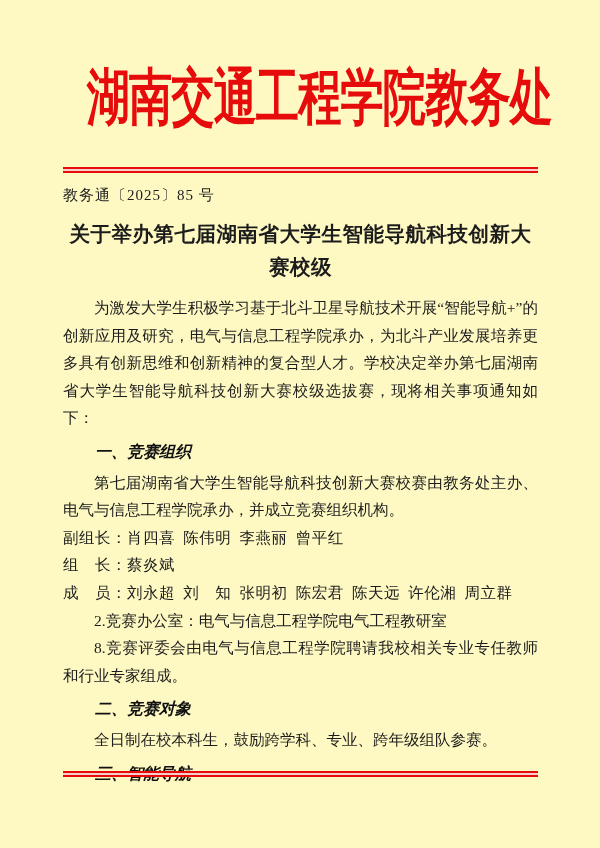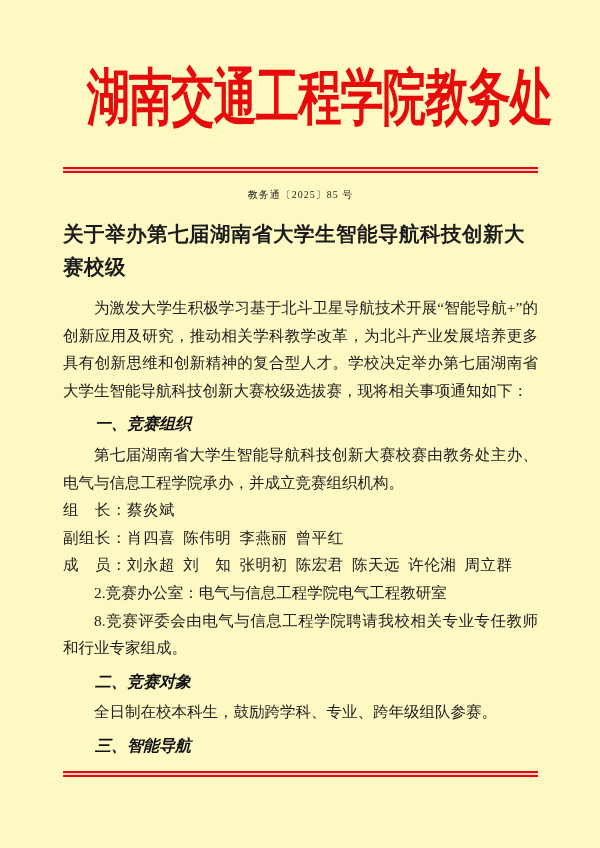--- a/index.html
+++ b/index.html
@@ -37,28 +37,29 @@
   .header-line { margin-top: 50px; }
   .footer-line {
     position: absolute;
     top: 771px;
     left: 63px;
     right: 62px;
   }
   
   .doc-number {
     margin-top: 12px;
-    text-align: center;
-    font-size: 10px;
+    text-align: left;
+    font-size: 15px;
     line-height: 20px;
     letter-spacing: 1px;
   }
   
   .doc-title {
     margin: 13px 0 0 0;
+    text-align: center;
     font-size: 20.5px;
     line-height: 33px;
     font-weight: bold;
     letter-spacing: 0.5px;
   }
   .doc-title .title-line { display: block; }
   
   .body-text {
     margin-top: 10px;
     font-size: 15.5px;
@@ -92,30 +93,30 @@
   <div class="double-line header-line"></div>
 
   <div class="doc-number">教务通〔2025〕85 号</div>
 
   <h1 class="doc-title">
     <span class="title-line">关于举办第七届湖南省大学生智能导航科技创新大赛校级</span>
   </h1>
 
   <div class="body-text">
 
-    <p class="para indent">为激发大学生积极学习基于北斗卫星导航技术开展“智能导航+”的创新应用及研究，推动相关学科教学改革，为北斗产业发展培养更多具有创新思维和创新精神的复合型人才。学校决定举办第七届湖南省大学生智能导航科技创新大赛校级选拔赛，现将相关事项通知如下：</p>
+    <p class="para indent">为激发大学生积极学习基于北斗卫星导航技术开展“智能导航+”的创新应用及研究，电气与信息工程学院承办，为北斗产业发展培养更多具有创新思维和创新精神的复合型人才。学校决定举办第七届湖南省大学生智能导航科技创新大赛校级选拔赛，现将相关事项通知如下：</p>
 
     <p class="heading">一、竞赛组织</p>
 
     <p class="para indent">第七届湖南省大学生智能导航科技创新大赛校赛由教务处主办、电气与信息工程学院承办，并成立竞赛组织机构。</p>
 
 
+    <p class="para name-line">副组长：肖四喜 陈伟明 李燕丽 曾平红</p>
+
     <p class="para name-line">组　长：蔡炎斌</p>
-
-    <p class="para name-line">副组长：肖四喜 陈伟明 李燕丽 曾平红</p>
 
     <p class="para name-line">成　员：刘永超 刘　知 张明初 陈宏君 陈天远 许伦湘 周立群</p>
 
     <p class="para indent">2.竞赛办公室：电气与信息工程学院电气工程教研室</p>
 
     <p class="para indent">8.竞赛评委会由电气与信息工程学院聘请我校相关专业专任教师和行业专家组成。</p>
 
     <p class="heading">二、竞赛对象</p>
 
     <p class="para indent">全日制在校本科生，鼓励跨学科、专业、跨年级组队参赛。</p>

